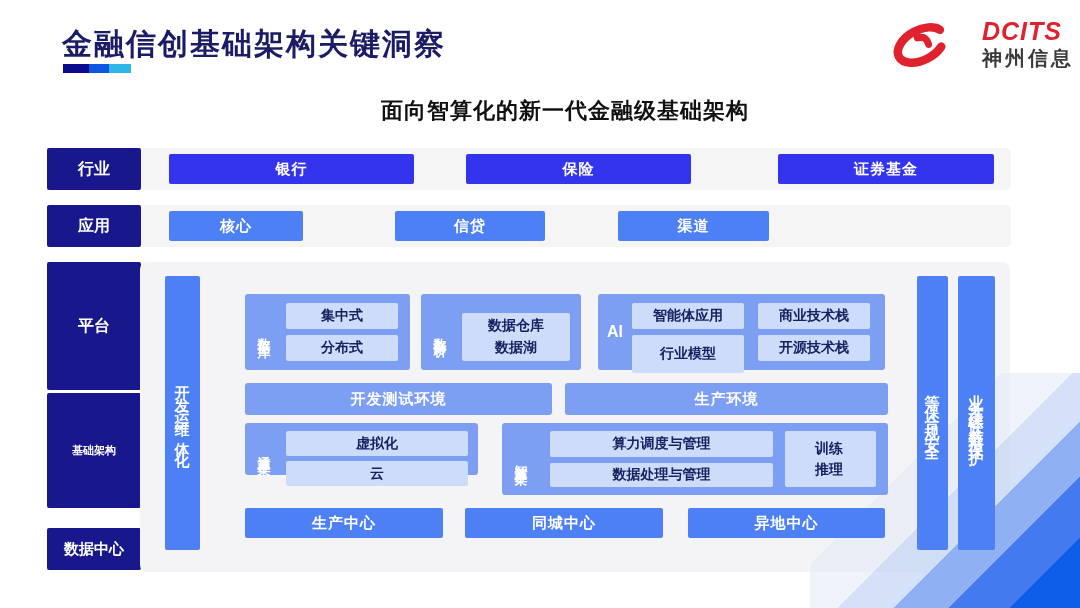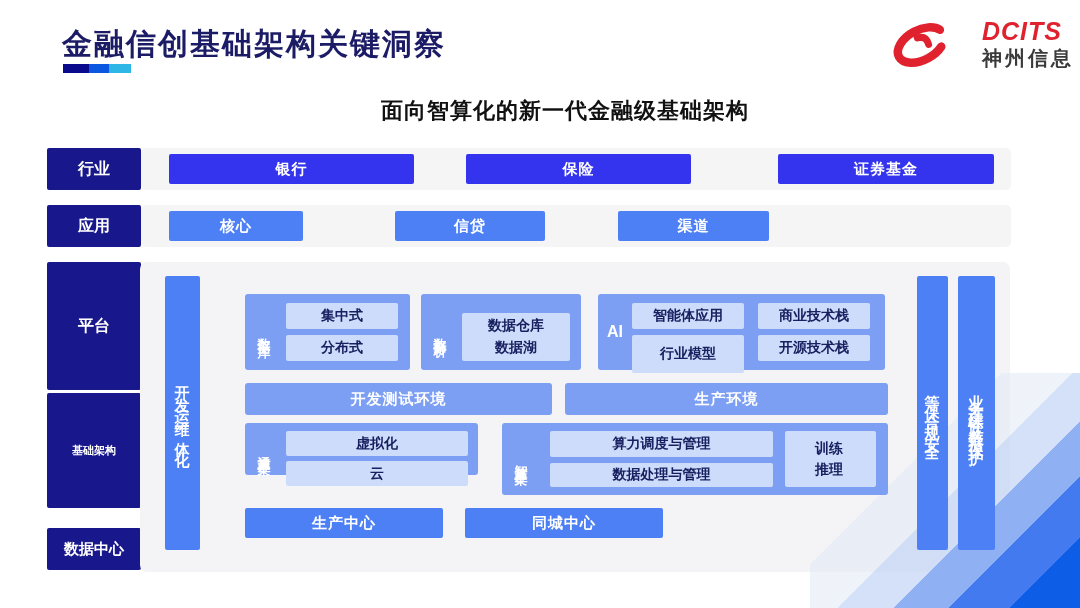--- a/index.html
+++ b/index.html
@@ -157,20 +157,21 @@
       </div>
       <div class="inner" style="left:48px;top:8px;width:223px;height:26px;">算力调度与管理</div>
       <div class="inner" style="left:48px;top:40px;width:223px;height:24px;">数据处理与管理</div>
       <div class="inner" style="left:283px;top:8px;width:91px;height:56px;">
         <span class="wrap2">训练推理</span>
       </div>
     </div>
 
     <div class="center-bx" style="left:105px;width:198px;">生产中心</div>
     <div class="center-bx" style="left:325px;width:198px;">同城中心</div>
+    <div class="center-bx" style="left:548px;width:197px;">异地中心</div>
 
     <div class="vbar" style="left:777px;width:31px;">
       <span class="vtext" style="font-size:15px;letter-spacing:10px;">等保合规安全</span>
     </div>
     <div class="vbar" style="left:818px;width:37px;">
       <span class="vtext" style="font-size:15px;letter-spacing:6px;">业务连续性及数据保护</span>
     </div>
 
   </div>
 

